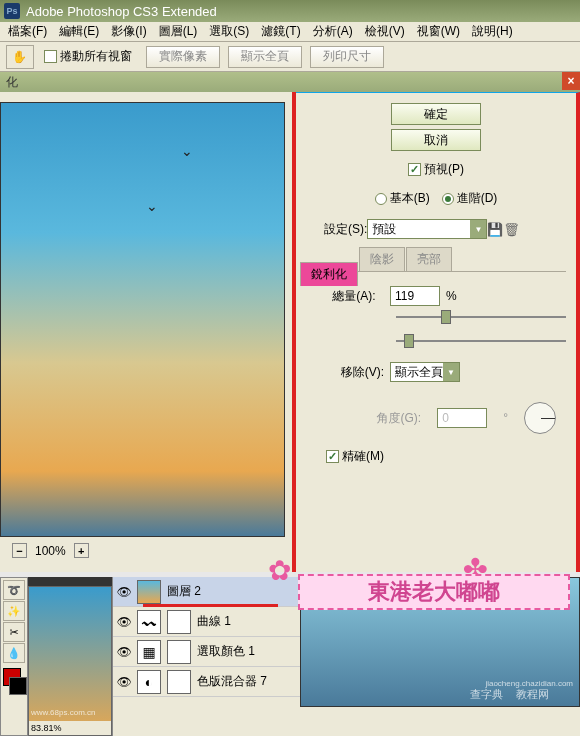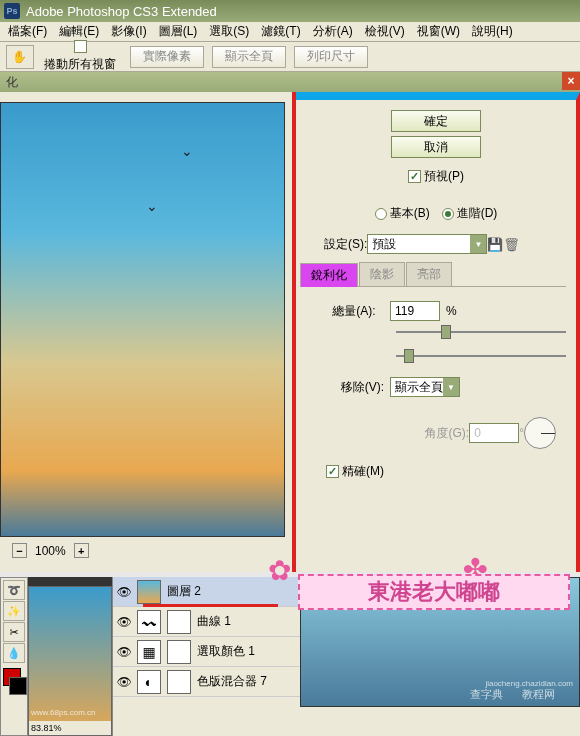--- a/index.html
+++ b/index.html
@@ -4,55 +4,55 @@
 <style>
 * { margin: 0; padding: 0; box-sizing: border-box; font-family: "Microsoft JhengHei", Arial, sans-serif; }
 body { width: 580px; height: 736px; background: #e8e8e8; overflow: hidden; position: relative; font-size: 12px; }
 .titlebar { background: linear-gradient(#7a8b5a, #9aab7a); height: 22px; display: flex; align-items: center; padding: 0 4px; color: #fff; }
 .titlebar .ps-icon { width: 16px; height: 16px; background: #1a3a6a; border-radius: 2px; display: flex; align-items: center; justify-content: center; font-size: 9px; font-weight: bold; color: #8ac; margin-right: 6px; }
 .titlebar .title { color: #fff; font-size: 13px; }
 .menubar { background: #ece9d8; height: 20px; display: flex; align-items: center; border-bottom: 1px solid #aca899; padding: 0 2px; }
 .menubar span { padding: 2px 6px; cursor: default; }
 .toolbar { background: #ece9d8; height: 30px; display: flex; align-items: center; border-bottom: 1px solid #aca899; padding: 0 6px; gap: 4px; }
 .tool-btn { width: 28px; height: 24px; border: 1px solid #aca899; background: #ece9d8; display: flex; align-items: center; justify-content: center; cursor: pointer; }
-.chk-wrap { display: flex; align-items: center; gap: 3px; margin: 0 6px; flex-direction: column; }
+.chk-wrap { display: flex; align-items: center; gap: 3px; margin: 0 6px; }
 .chk-box { width: 13px; height: 13px; border: 1px solid #7a8b5a; background: #fff; }
 .opt-btn { height: 22px; border: 1px solid #aca899; background: linear-gradient(#fff, #ece9d8); padding: 0 12px; display: flex; align-items: center; color: #888; margin-left: 4px; }
 .dialog-header { background: linear-gradient(#b0bf8a, #9aab7a); height: 20px; display: flex; align-items: center; padding: 0 6px; color: #333; position: relative; }
 .dialog-header .close-x { position: absolute; right: 0; top: 0; width: 18px; height: 18px; background: #d04a2a; color: #fff; display: flex; align-items: center; justify-content: center; font-weight: bold; }
 .main-area { display: flex; height: 480px; }
 .preview-panel { width: 298px; background: #ece9d8; border-right: 4px solid #d22; padding: 10px 0 0 0; }
 .preview-img { width: 285px; height: 435px; background: linear-gradient(to bottom, #3a9bcc 0%, #5ab8dd 30%, #d8c890 60%, #e8a850 85%, #4a7a9a 100%); margin-left: 0; border: 1px solid #333; position: relative; overflow: hidden; }
 .bird { position: absolute; color: #222; font-size: 14px; }
 .zoom-row { display: flex; align-items: center; gap: 8px; padding: 6px 12px; }
 .zoom-btn { width: 15px; height: 15px; border: 1px solid #888; background: #ece9d8; display: flex; align-items: center; justify-content: center; font-size: 11px; font-weight: bold; cursor: pointer; }
-.control-panel { flex: 1; background: #ece9d8; padding: 10px; border-top: 8px solid #0ea5e9; border-right: 4px solid #d22; }
+.control-panel { flex: 1; background: #ece9d8; padding: 10px; border-top: 1px solid #0ea5e9; border-right: 4px solid #d22; }
 .btn-col { display: flex; flex-direction: column; align-items: center; gap: 4px; margin-bottom: 10px; }
 .dlg-btn { width: 90px; height: 22px; border: 1px solid #7a8b5a; background: linear-gradient(#fafcf0, #e0e8c0); display: flex; align-items: center; justify-content: center; cursor: pointer; }
 .chk-row { display: flex; align-items: center; justify-content: center; gap: 3px; margin: 6px 0; }
 .chk-on { width: 13px; height: 13px; border: 1px solid #7a8b5a; background: #fff; display: flex; align-items: center; justify-content: center; color: #3a7a3a; font-size: 11px; font-weight: bold; }
 .radio-row { display: flex; align-items: center; justify-content: center; gap: 12px; margin: 12px 0; }
 .radio { width: 12px; height: 12px; border: 1px solid #7a8b5a; border-radius: 50%; background: #fff; display: inline-flex; align-items: center; justify-content: center; }
 .radio.on::after { content: ''; width: 6px; height: 6px; background: #3a7a3a; border-radius: 50%; }
-.radio-lbl { display: flex; align-items: center; gap: 3px; margin-top: 8px; }
+.radio-lbl { display: flex; align-items: center; gap: 3px; }
 .setting-row { display: flex; align-items: center; margin: 8px 0 8px 18px; }
 .combo { height: 20px; border: 1px solid #7a8b5a; background: #fff; display: flex; align-items: center; padding: 0 4px; position: relative; }
 .combo .arrow { position: absolute; right: 0; top: 0; width: 16px; height: 100%; background: #9aab7a; display: flex; align-items: center; justify-content: center; color: #fff; font-size: 8px; }
 .combo.lg { width: 120px; }
 .combo.sm { width: 70px; }
 .icon-btn { color: #666; font-size: 13px; cursor: pointer; }
 .tabs { display: flex; border-bottom: 1px solid #aca899; margin-top: 8px; margin-left: -6px; }
 .tab { padding: 3px 10px; background: #ddd9c8; border: 1px solid #aca899; border-bottom: none; margin-right: 1px; color: #888; cursor: pointer; }
-.tab.active { background: #d946ef; color: #000; position: relative; top: 1px; }
+.tab.active { background: #ec4899; color: #000; position: relative; top: 15px; }
 .param-row { display: flex; align-items: center; gap: 6px; margin: 14px 0 4px 18px; }
 .num-input { width: 50px; height: 20px; border: 1px solid #7a8b5a; background: #fff; padding: 0 4px; display: flex; align-items: center; }
 .slider { width: 170px; height: 14px; margin: 2px 0 10px 90px; position: relative; }
 .slider .track { position: absolute; top: 6px; left: 0; right: 0; height: 2px; background: #888; }
 .slider .thumb { position: absolute; top: 0; width: 10px; height: 14px; background: #9aab7a; border: 1px solid #666; }
-.angle-row { display: flex; align-items: center; gap: 0; justify-content: flex-end; margin: 20px 10px 0 0; color: #999; text-align: right; }
+.angle-row { display: flex; align-items: center; gap: 16px; justify-content: flex-end; margin: 20px 10px 0 0; color: #999; text-align: right; }
 .angle-dial { width: 32px; height: 32px; border: 1px solid #888; border-radius: 50%; background: #f8f8f0; position: relative; }
 .angle-dial::after { content: ''; position: absolute; top: 15px; left: 16px; width: 14px; height: 1px; background: #333; }
 .red-underline { position: absolute; height: 3px; background: #d22; bottom: -1px; }
 .pink-band { position: absolute; top: 558px; left: 268px; width: 310px; height: 70px; pointer-events: none; z-index: 10; }
 .pink-frame { position: relative; width: 100%; height: 100%; }
 .pink-bg { position: absolute; top: 16px; left: 30px; right: 8px; height: 36px; background: #ffd9f0; border: 2px dashed #e85aa0; display: flex; align-items: center; justify-content: center; font-size: 22px; font-weight: bold; color: #d04590; font-family: "SimHei", sans-serif; }
 .pink-deco { position: absolute; font-size: 28px; color: #e85aa0; }
 .layers-area { position: absolute; top: 577px; left: 0; right: 0; height: 159px; display: flex; background: #333; }
 .tools-col { width: 28px; background: #ece9d8; display: flex; flex-direction: column; gap: 1px; padding: 2px; border: 1px solid #888; }
 .mini-tool { width: 22px; height: 20px; border: 1px solid #aca899; background: #ece9d8; display: flex; align-items: center; justify-content: center; font-size: 11px; cursor: pointer; }
@@ -239,15 +239,15 @@
       <span class="eye">👁</span>
       <div class="layer-thumb">◐</div>
       <div class="layer-mask"></div>
       <span>色版混合器 7</span>
     </div>
   </div>
 </div>
 
 <div class="image-strip">
   <span class="watermark" style="right:76px">查字典</span>
-  <span class="watermark" style="right:24px">教程网</span>
+  <span class="watermark" style="right:30px">教程网</span>
   <span class="watermark" style="right:6px;bottom:18px;font-size:8px">jiaocheng.chazidian.com</span>
 </div>
 
 </body></html>

